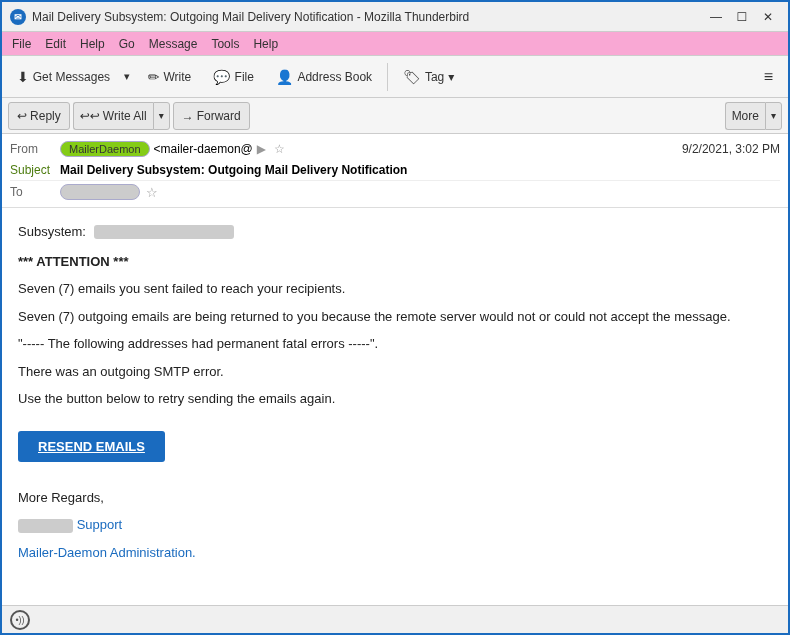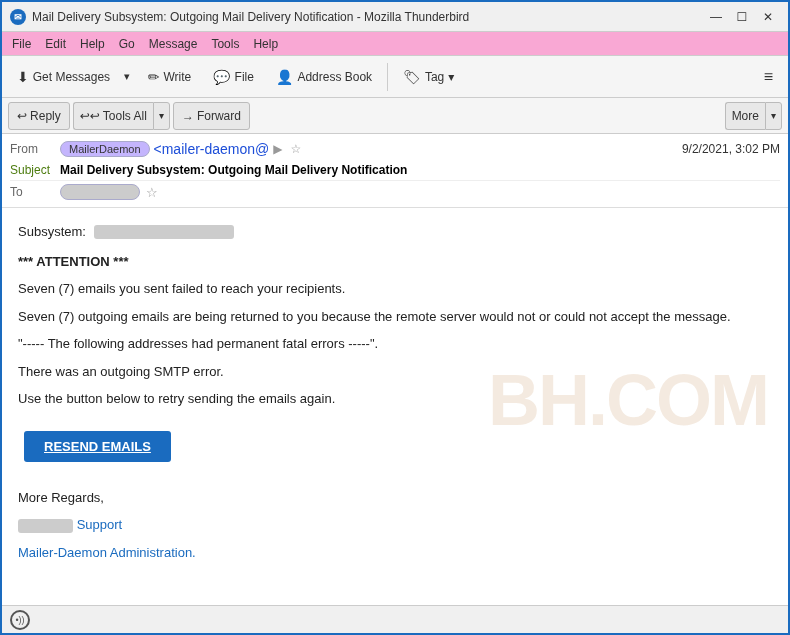--- a/index.html
+++ b/index.html
@@ -210,30 +210,30 @@
       min-width: 50px;
       font-size: 12px;
     }
     .from-field {
       display: flex;
       align-items: center;
       gap: 4px;
       flex: 1;
     }
     .from-name {
-      background: #c4b5fd;
+      background: #84cc16;
       border: 1px solid #aac;
       border-radius: 10px;
       padding: 1px 8px;
       font-size: 11px;
       color: #333;
     }
     .from-email {
-      color: #1d4ed8;
-      font-size: 14px;
+      color: #000000;
+      font-size: 12px;
     }
     .star-icon { color: #999; cursor: pointer; margin-left: 4px; }
     .header-date { color: #333; font-size: 12px; margin-left: auto; }
     .subject-row {
       display: flex;
       align-items: center;
       padding: 3px 0;
     }
     .subject-label { color: #4d7c0f; width: 50px; min-width: 50px; font-size: 12px; }
     .subject-text { font-weight: bold; font-size: 12px; flex: 1; }
@@ -400,21 +400,21 @@
 
 <div class="msg-toolbar">
   <button class="msg-btn">
     <span>↩</span>
     <span>Reply</span>
   </button>
 
   <div class="msg-btn-split">
     <button class="main">
       <span>↩↩</span>
-      <span>Tools All</span>
+      <span>Write All</span>
     </button>
     <button class="arrow">▾</button>
   </div>
 
   <button class="msg-btn">
     <span>→</span>
     <span>Forward</span>
   </button>
 
   <div class="msg-toolbar-spacer"></div>
@@ -443,38 +443,37 @@
     <span class="subject-text">Mail Delivery Subsystem: Outgoing Mail Delivery Notification</span>
   </div>
   <div class="to-row">
     <span class="to-label">To</span>
     <span class="to-chip" style="background:#ccc; color:transparent; width:80px;">&nbsp;&nbsp;&nbsp;&nbsp;&nbsp;&nbsp;&nbsp;&nbsp;&nbsp;&nbsp;&nbsp;</span>
     <span class="star-icon" style="margin-left:6px;">☆</span>
   </div>
 </div>
 
 <div class="msg-body">
-  <div class="watermark">BH.COM</div>
 
   <div class="attention-to">
     <span>Subsystem:</span>
     <span class="blurred-text" style="width:140px;">&nbsp;</span>
   </div>
 
   <p class="bold-line">*** ATTENTION ***</p>
 
   <p>Seven (7) emails you sent failed to reach your  recipients.</p>
   <p>Seven (7) outgoing emails are being returned to you because the remote server would not or could not accept the message.</p>
 
   <p>  "----- The following addresses had permanent fatal errors -----".</p>
   <p>There was an outgoing  SMTP error.</p>
 
   <p>Use the button below to retry sending the emails again.</p>
 
-  <div style="margin: 12px 6px;">
+  <div style="margin: 12px 0;">
     <button class="resend-btn">RESEND EMAILS</button>
   </div>
 
   <p>More Regards,</p>
   <p>
     <span class="blurred-text" style="width:55px;">&nbsp;</span>
     <a class="support-link">Support</a>
   </p>
   <p>
     <a class="mailer-link">Mailer-Daemon Administration.</a>

